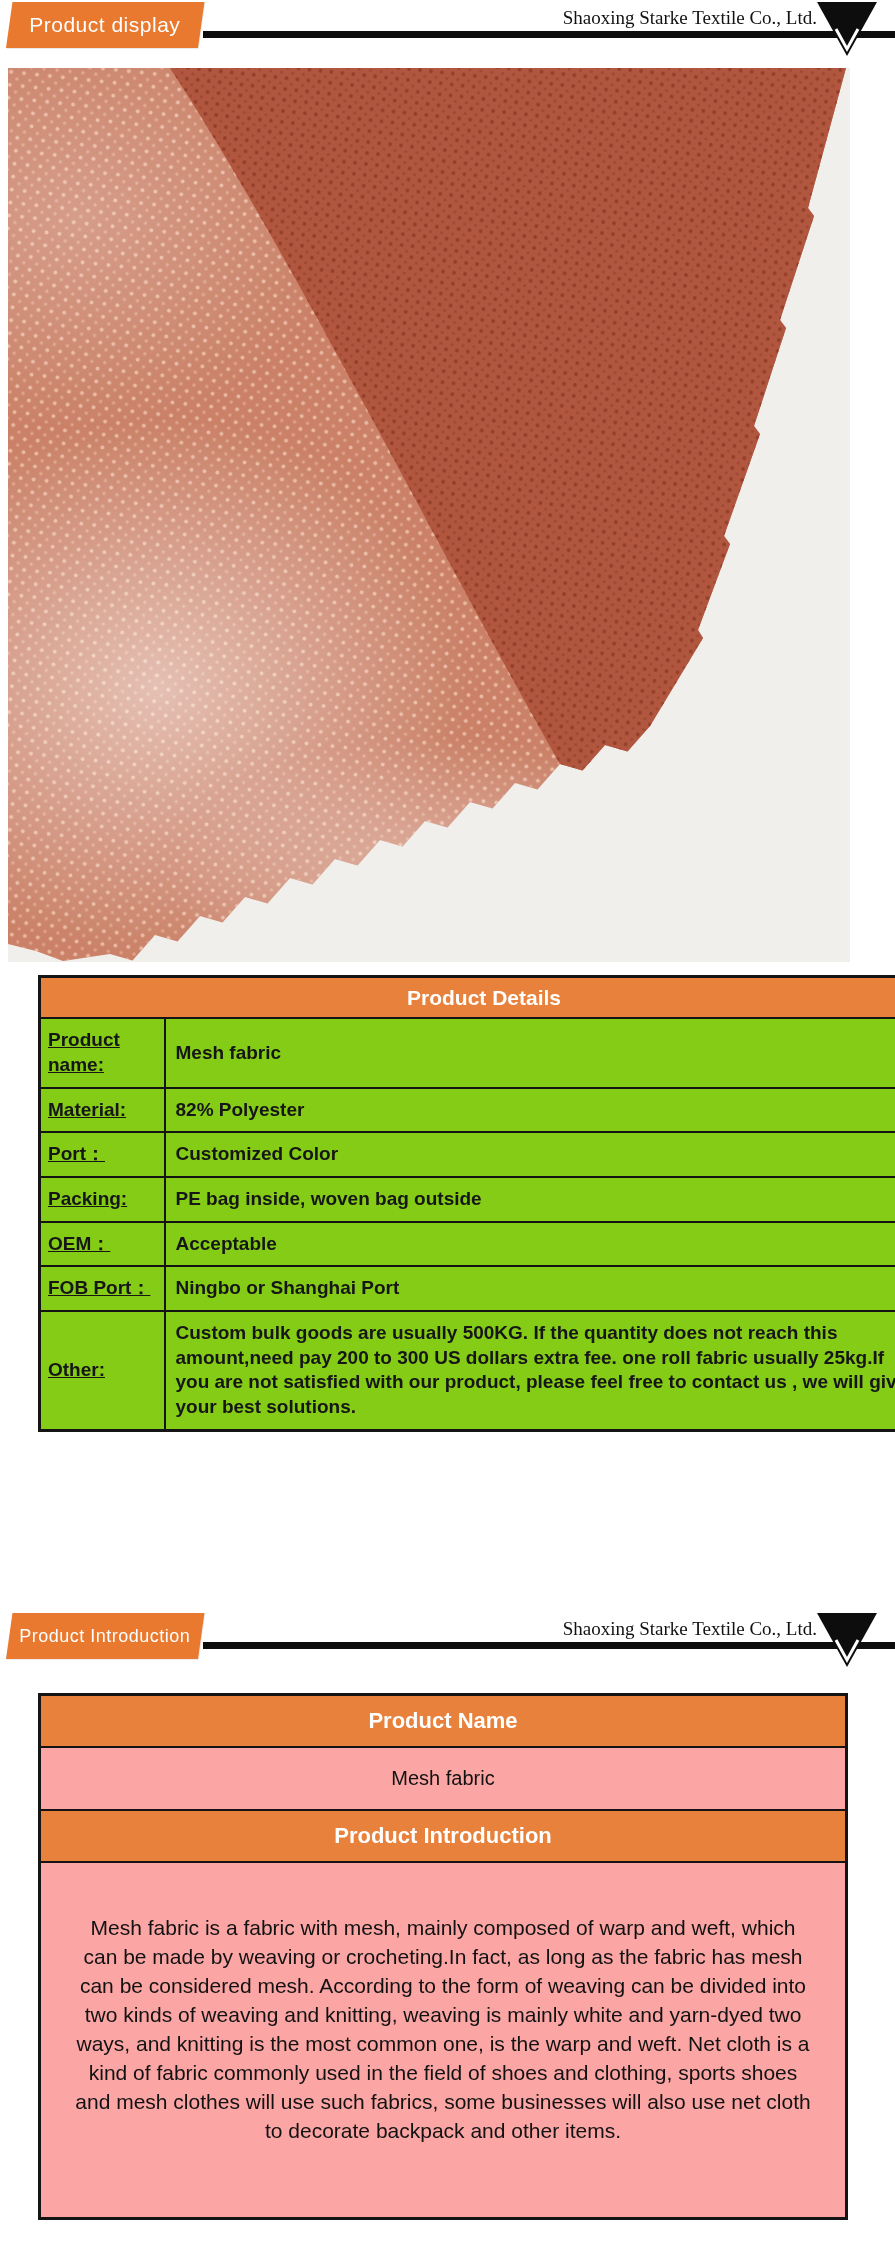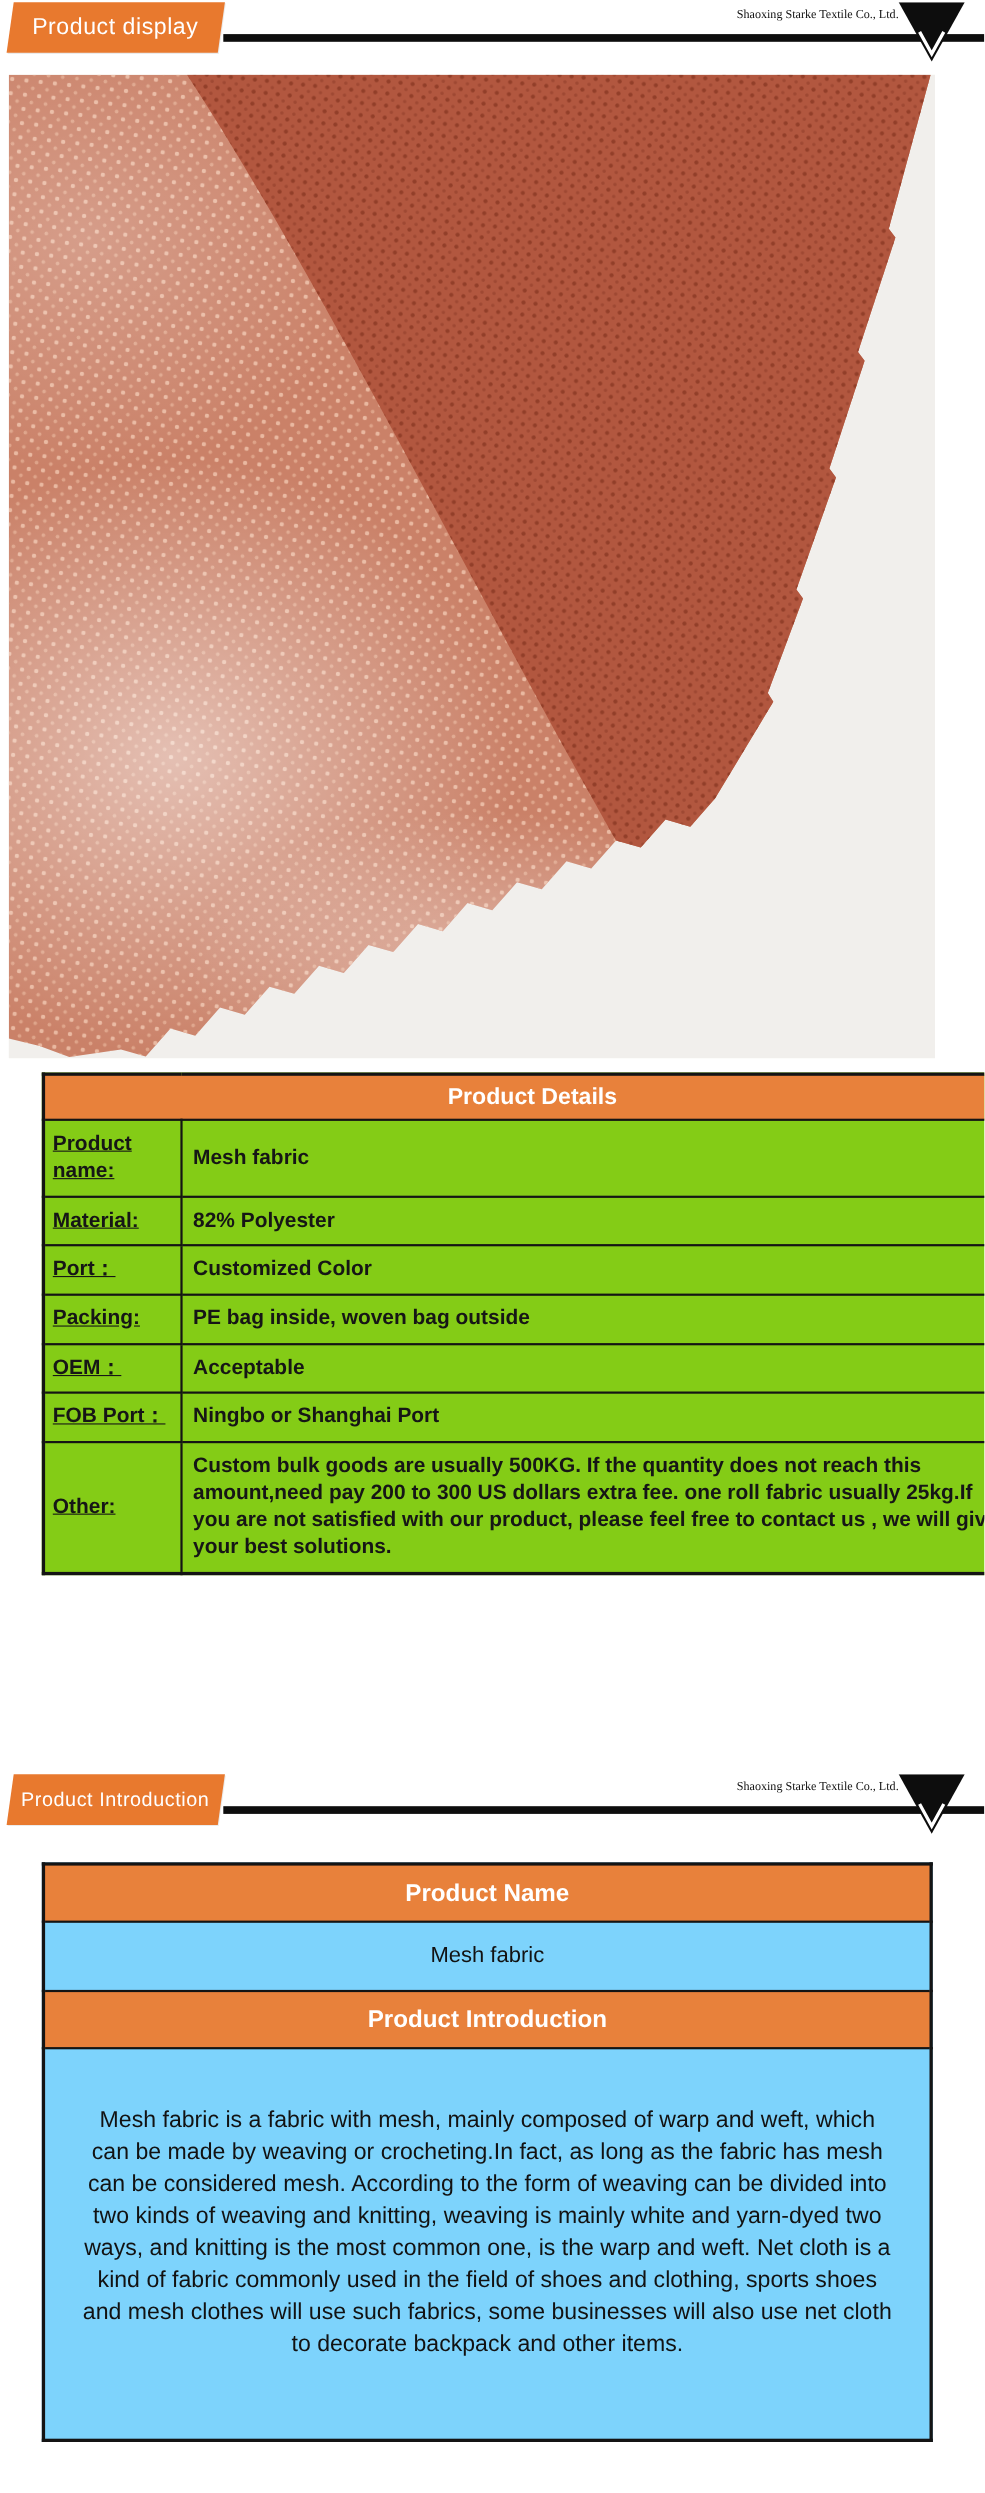--- a/index.html
+++ b/index.html
@@ -15,21 +15,21 @@
   .hdr-banner {
     position:absolute; left:6px; top:2px; width:192px; height:46px;
     background:#e8792e; transform:skewX(-8deg); transform-origin:bottom left;
     display:flex; align-items:center; justify-content:center;
     box-shadow:1px 1px 0 rgba(0,0,0,0.08);
   }
   .hdr-banner-label { color:#ffffff; font-size:21px; letter-spacing:0.5px; white-space:nowrap; transform:skewX(8deg); }
   .hdr-banner-label.small { font-size:18px; }
   .hdr-company {
     position:absolute; right:78px; top:7px;
-    font-family:"Liberation Serif", serif; font-size:11px; color:#111; white-space:nowrap;
+    font-family:"Liberation Serif", serif; font-size:19px; color:#111; white-space:nowrap;
   }
   .hdr-logo { position:absolute; right:17px; top:2px; width:62px; height:56px; }
 
   
   .photo { position:absolute; left:8px; top:68px; width:842px; height:894px; background:#f1efec; }
   .photo svg { display:block; }
 
   
   table.details {
     position:absolute; left:38px; top:975px; width:892px;
@@ -41,21 +41,21 @@
     background:#e8813b; color:#ffffff; font-size:21px; font-weight:bold;
     text-align:center; padding:6px 4px;
   }
   .details td { font-size:19px; font-weight:bold; color:#161616; line-height:1.3; vertical-align:middle; }
   .details td.lbl { width:125px; padding:9px 6px 9px 7px;text-decoration:underline; }
   .details td.val { padding:9px 16px 9px 10px; }
 
   
   table.intro {
     position:absolute; left:38px; top:1693px; width:810px;
-    border-collapse:collapse; background:#7dd3fc;
+    border-collapse:collapse; background:#fca5a5;
     border:3px solid #141414;
   }
   table.intro td { border:2px solid #141414; text-align:center; color:#121212; }
   .intro .sec-hdr {
     background:#e8813b; color:#ffffff; font-size:22px; font-weight:bold; padding:12px 4px;
   }
   .intro .name-cell { font-size:20px; padding:19px 4px; }
   .intro .text-cell { font-size:21px; line-height:29px; padding:50px 32px 72px 32px; }
 </style>
 </head>

